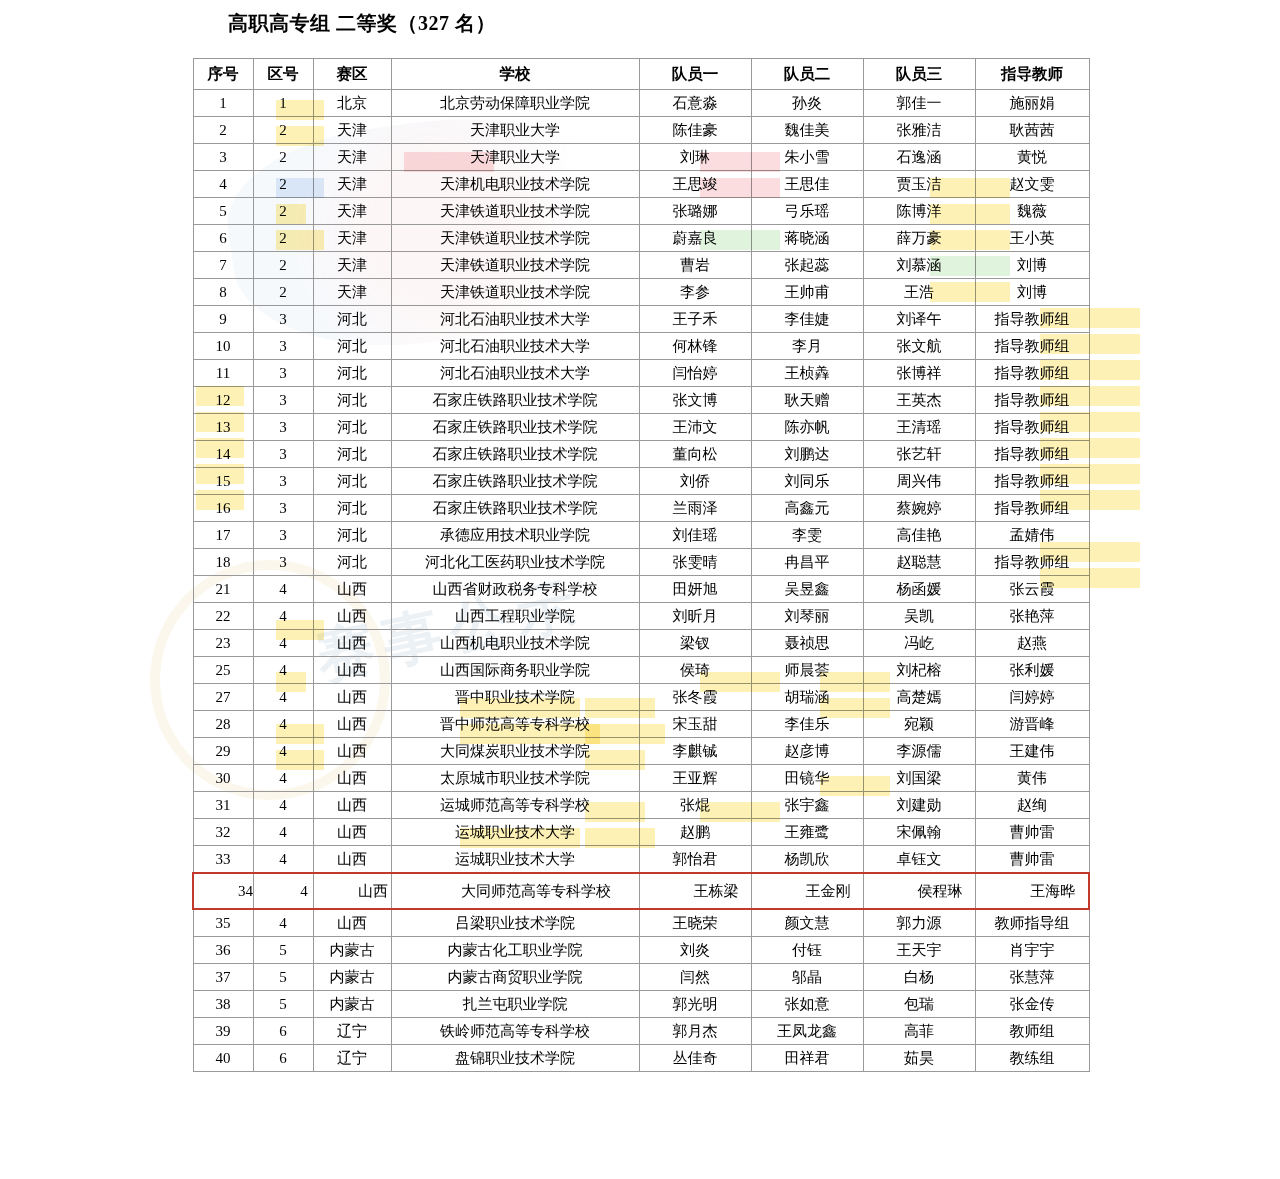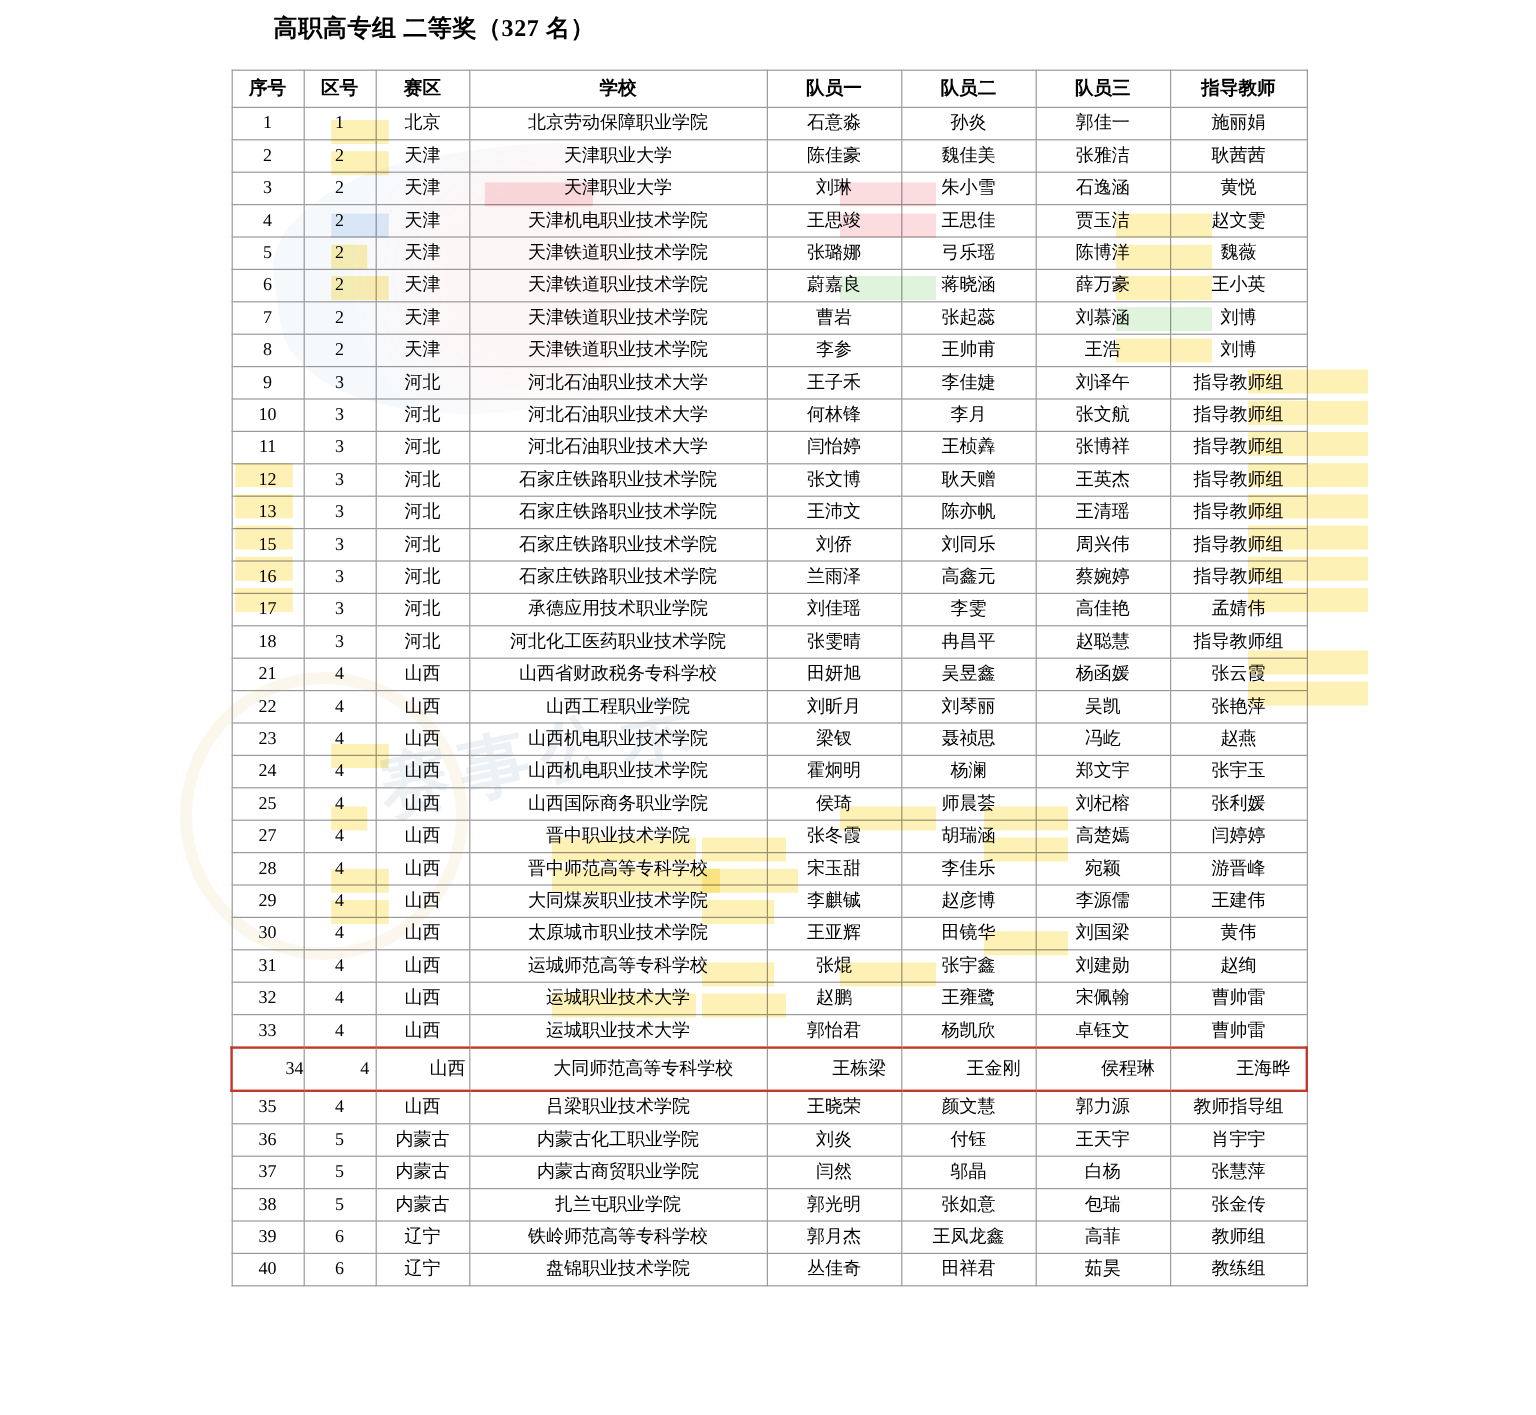--- a/index.html
+++ b/index.html
@@ -295,20 +295,30 @@
             <td>13</td>
             <td>3</td>
             <td>河北</td>
             <td>石家庄铁路职业技术学院</td>
             <td>王沛文</td>
             <td>陈亦帆</td>
             <td>王清瑶</td>
             <td>指导教师组</td>
           </tr>
           <tr>
+            <td>14</td>
+            <td>3</td>
+            <td>河北</td>
+            <td>石家庄铁路职业技术学院</td>
+            <td>董向松</td>
+            <td>刘鹏达</td>
+            <td>张艺轩</td>
+            <td>指导教师组</td>
+          </tr>
+          <tr>
             <td>15</td>
             <td>3</td>
             <td>河北</td>
             <td>石家庄铁路职业技术学院</td>
             <td>刘侨</td>
             <td>刘同乐</td>
             <td>周兴伟</td>
             <td>指导教师组</td>
           </tr>
           <tr>
@@ -363,30 +373,20 @@
           </tr>
           <tr>
             <td>23</td>
             <td>4</td>
             <td>山西</td>
             <td>山西机电职业技术学院</td>
             <td>梁钗</td>
             <td>聂祯思</td>
             <td>冯屹</td>
             <td>赵燕</td>
-          </tr>
-          <tr>
-            <td>24</td>
-            <td>4</td>
-            <td>山西</td>
-            <td>山西机电职业技术学院</td>
-            <td>霍炯明</td>
-            <td>杨澜</td>
-            <td>郑文宇</td>
-            <td>张宇玉</td>
           </tr>
           <tr>
             <td>25</td>
             <td>4</td>
             <td>山西</td>
             <td>山西国际商务职业学院</td>
             <td>侯琦</td>
             <td>师晨荟</td>
             <td>刘杞榕</td>
             <td>张利媛</td>

